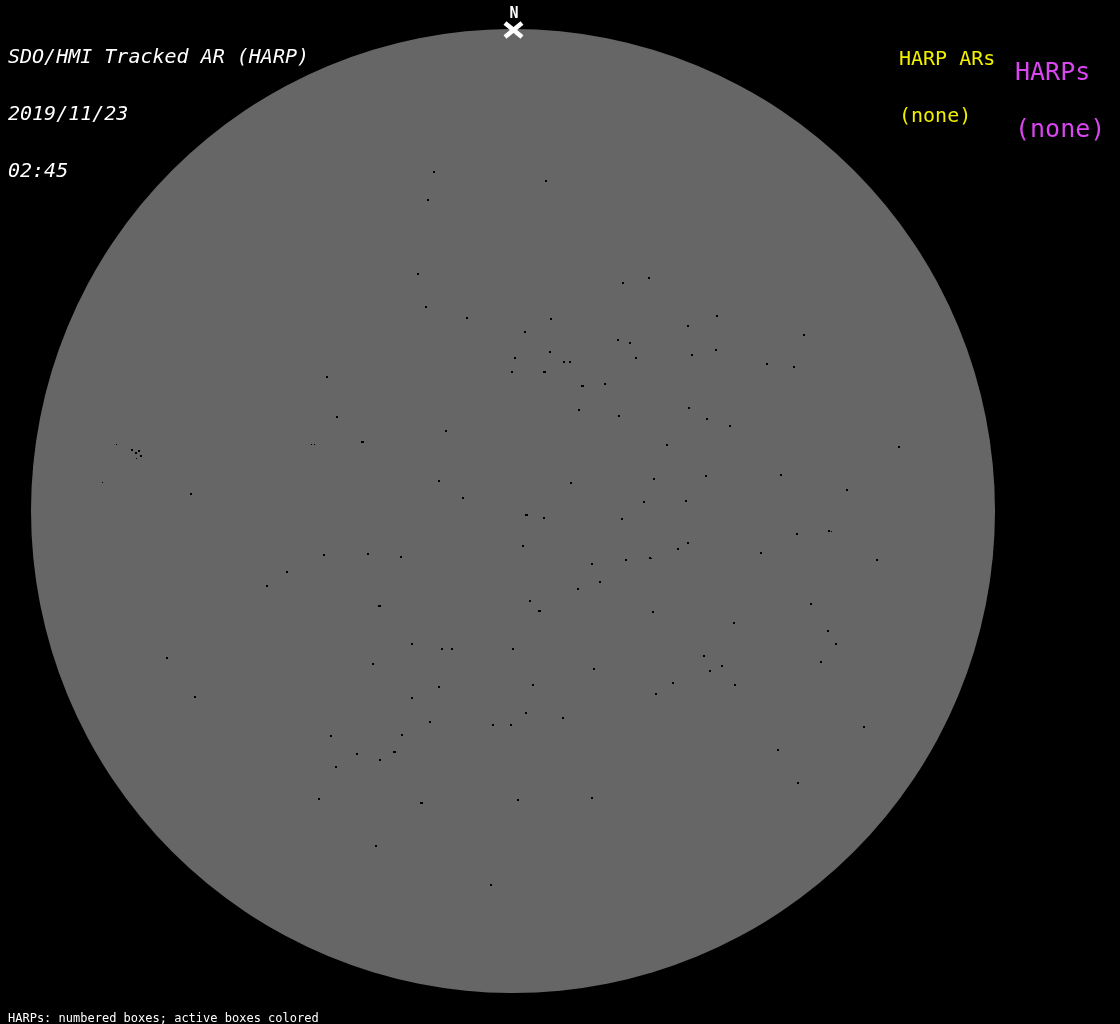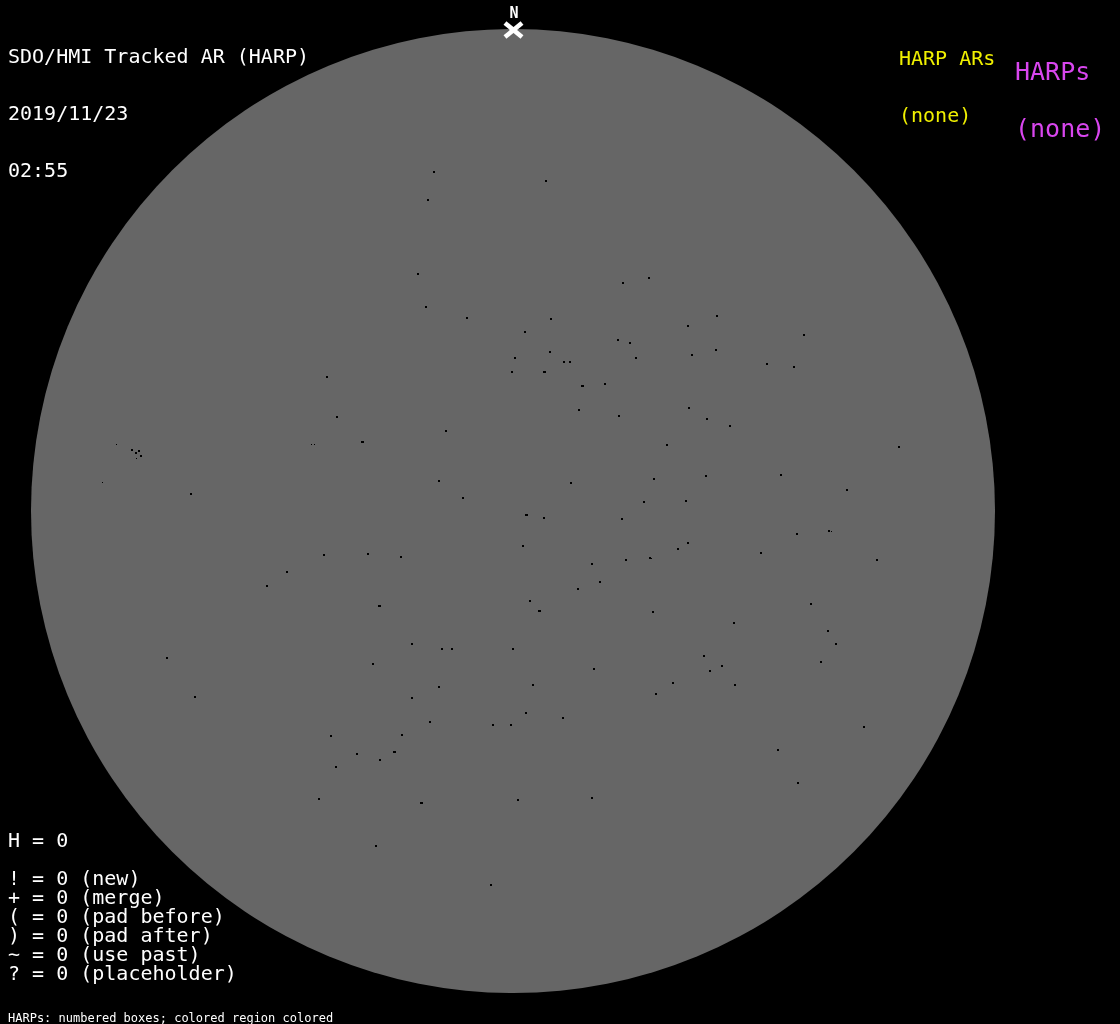--- a/index.html
+++ b/index.html
@@ -5,21 +5,21 @@
   html,body{margin:0;padding:0;background:#000;}
   .stage{
     position:relative;width:1120px;height:1024px;overflow:hidden;
     background:#000;
     font-family:"DejaVu Sans Mono", monospace;
     color:#fff;
   }
   .disk{position:absolute;border-radius:50%;}
   .speckle{position:absolute;background:#000;}
   .txt{position:absolute;white-space:pre;}
-  .title-block{left:8px;top:9px;font-size:20px;line-height:19px;}
+  .title-block{left:8px;top:9px;font-size:20px;line-height:19px;font-style:italic;}
   .noaa-col{left:899px;top:11px;font-size:20px;line-height:19px;}
   .harps-col{left:1015px;top:24px;font-size:25px;line-height:19px;color:#d946ef;}
   .north-label{left:502px;top:6px;width:24px;text-align:center;font-size:15px;line-height:15px;font-weight:700;color:#fff;}
   .north-cross{position:absolute;left:502px;top:20px;}
   .legend-block{left:8px;top:831px;font-size:20px;line-height:19px;color:#fff;}
   .legend-block div{height:19px;}
   .footer-block{left:8px;top:991px;font-size:12px;line-height:11px;color:#fff;}
 </style>
 </head>
 <body>
@@ -159,32 +159,31 @@
 
   <div class="txt north-label">N</div>
   <svg class="north-cross" width="23" height="20" viewBox="0 0 23 20">
     <line x1="3" y1="3" x2="20" y2="17" stroke="#ffffff" stroke-width="4.6"></line>
     <line x1="20" y1="3" x2="3" y2="17" stroke="#ffffff" stroke-width="4.6"></line>
   </svg>
 
   <div class="txt title-block">
     <div>SDO/HMI Tracked AR (HARP)</div>
     <div>2019/11/23</div>
-    <div>02:55</div>
+    <div>02:45</div>
   </div>
 
   <div class="txt noaa-col" style="color: rgb(240, 240, 0);">
     <div>HARP ARs</div>
     <div>(none)</div>
   </div>
   <div class="txt harps-col">
     <div>HARPs</div>
     <div>(none)</div>
   </div>
 
-  <div class="txt legend-block"><div>H = 0</div><div>&nbsp;</div><div>! = 0 (new)</div><div>+ = 0 (merge)</div><div>( = 0 (pad before)</div><div>) = 0 (pad after)</div><div>~ = 0 (use past)</div><div>? = 0 (placeholder)</div></div>
 
   <div class="txt footer-block">
-    <div>HARPs: numbered boxes; colored region colored</div>
+    <div>HARPs: numbered boxes; active boxes colored</div>
     
   </div>
 
 </div>
 
 </body></html>

